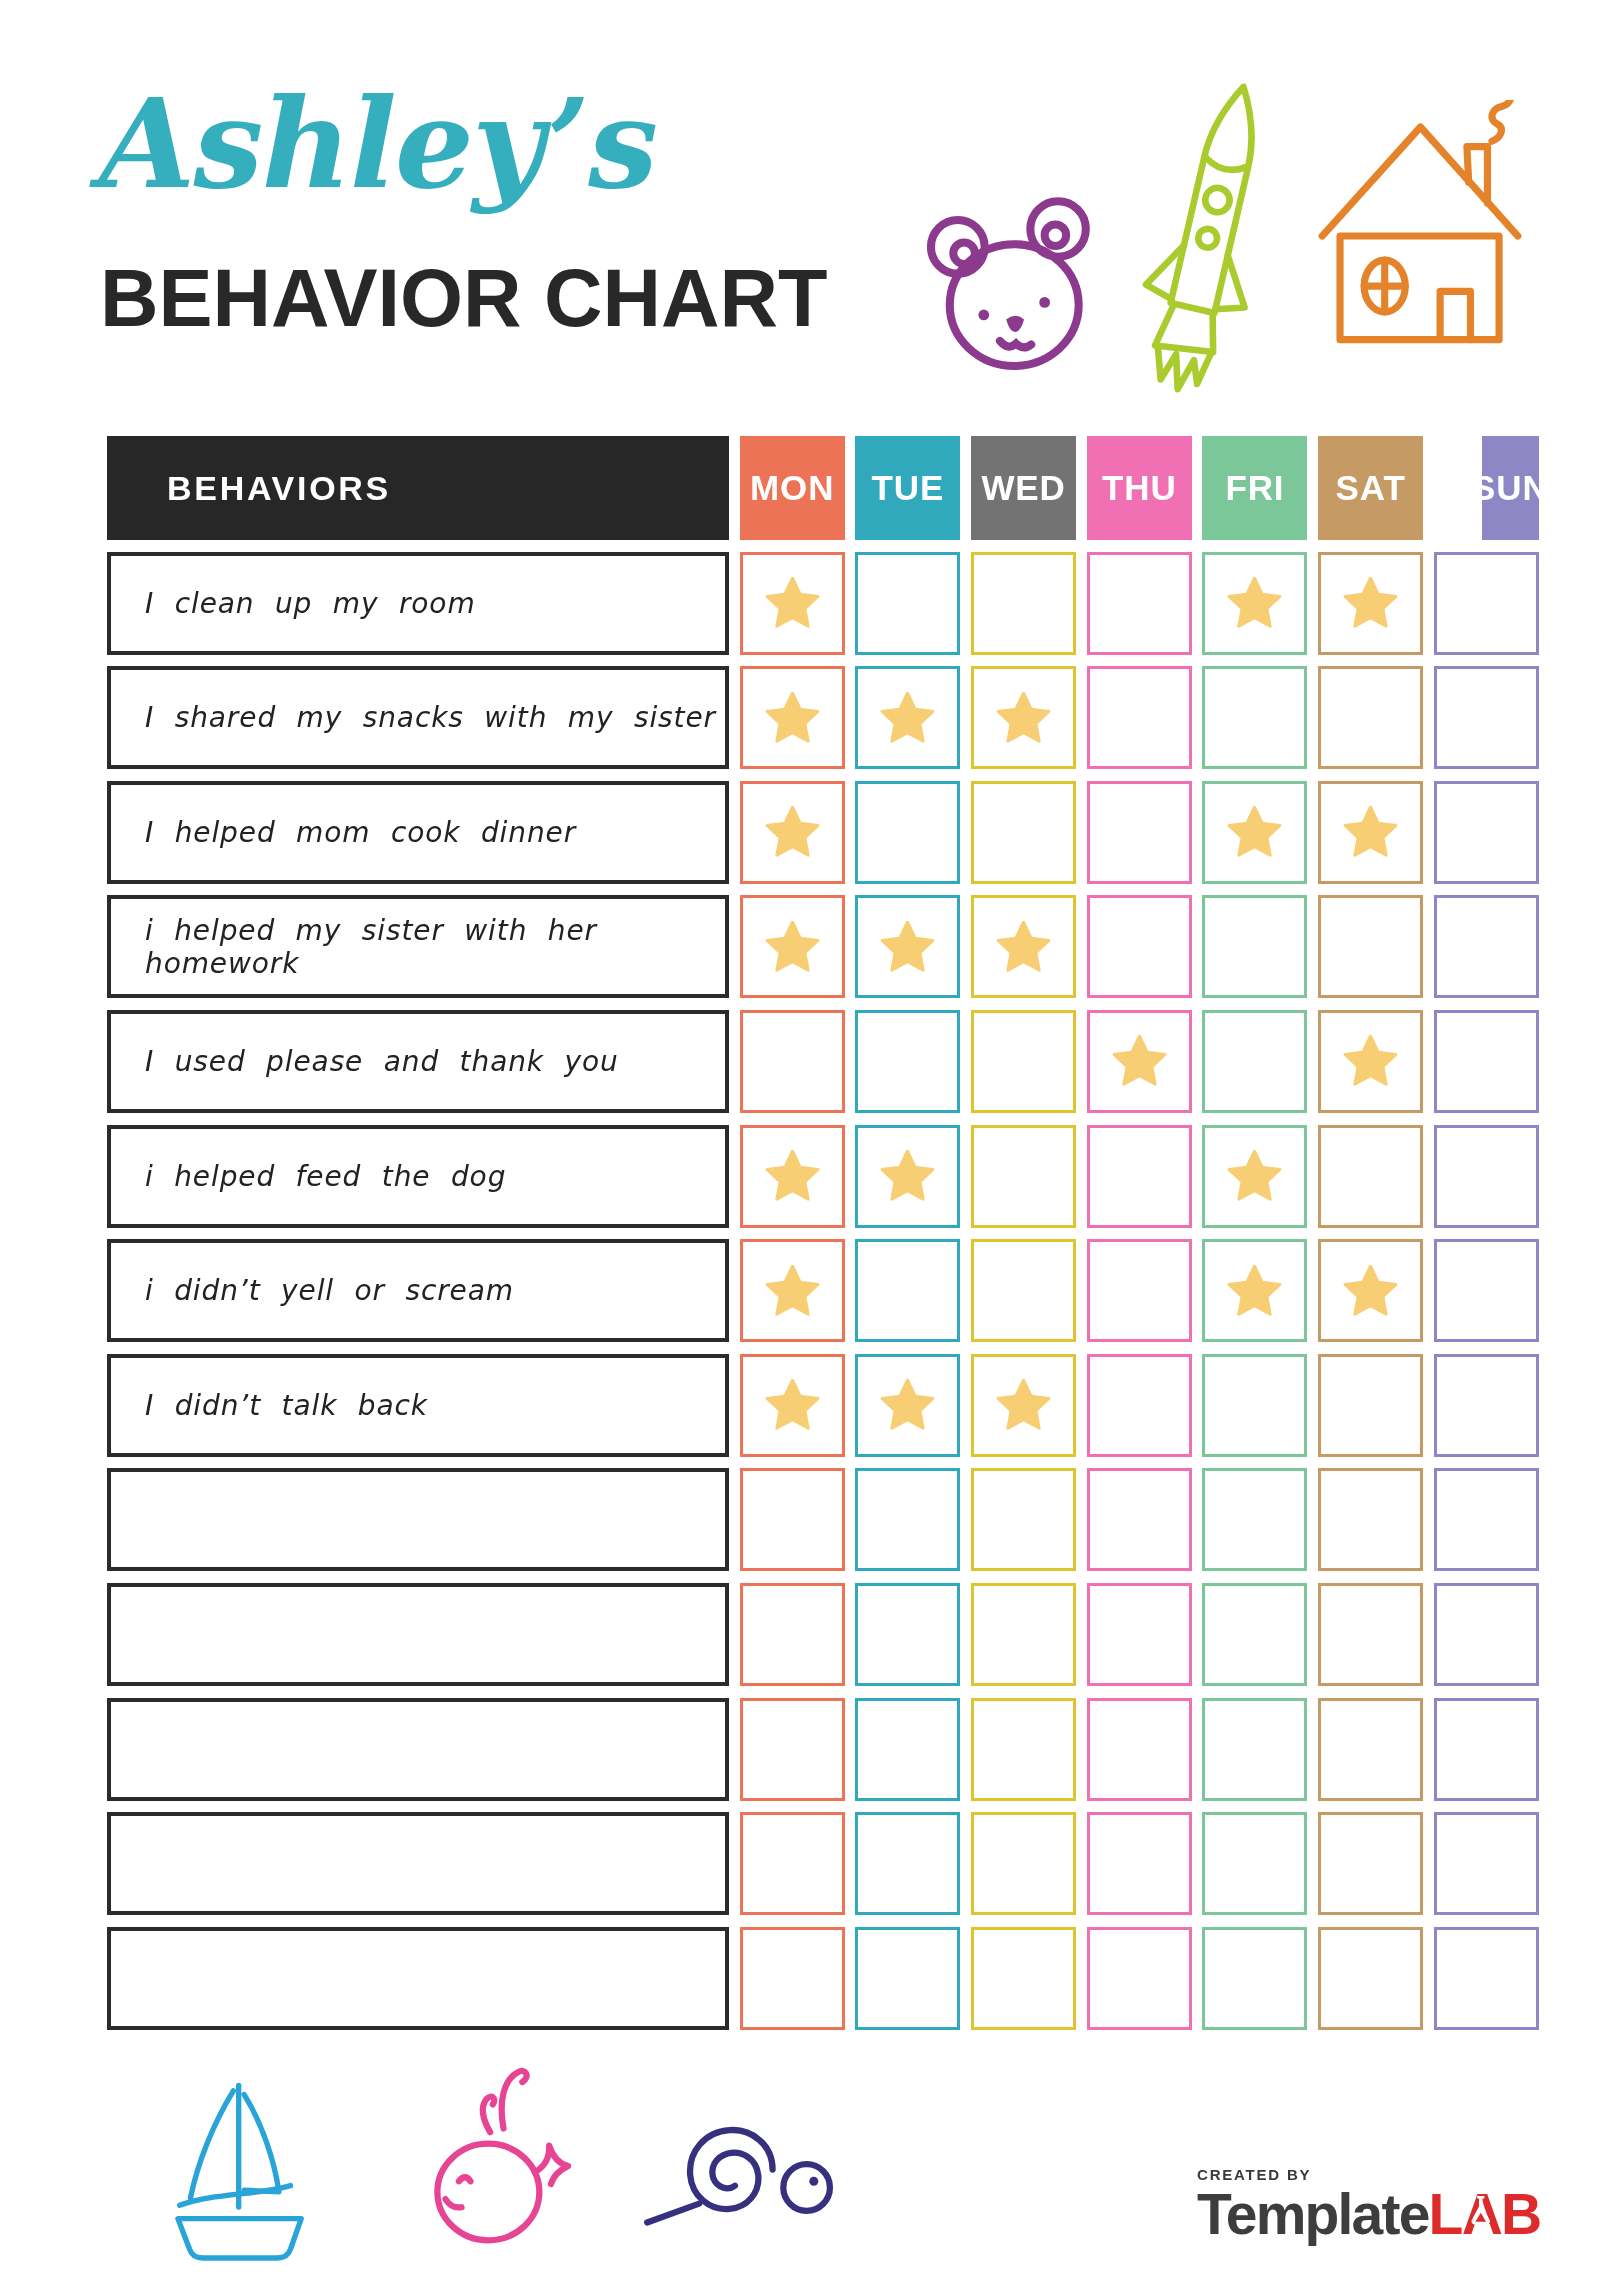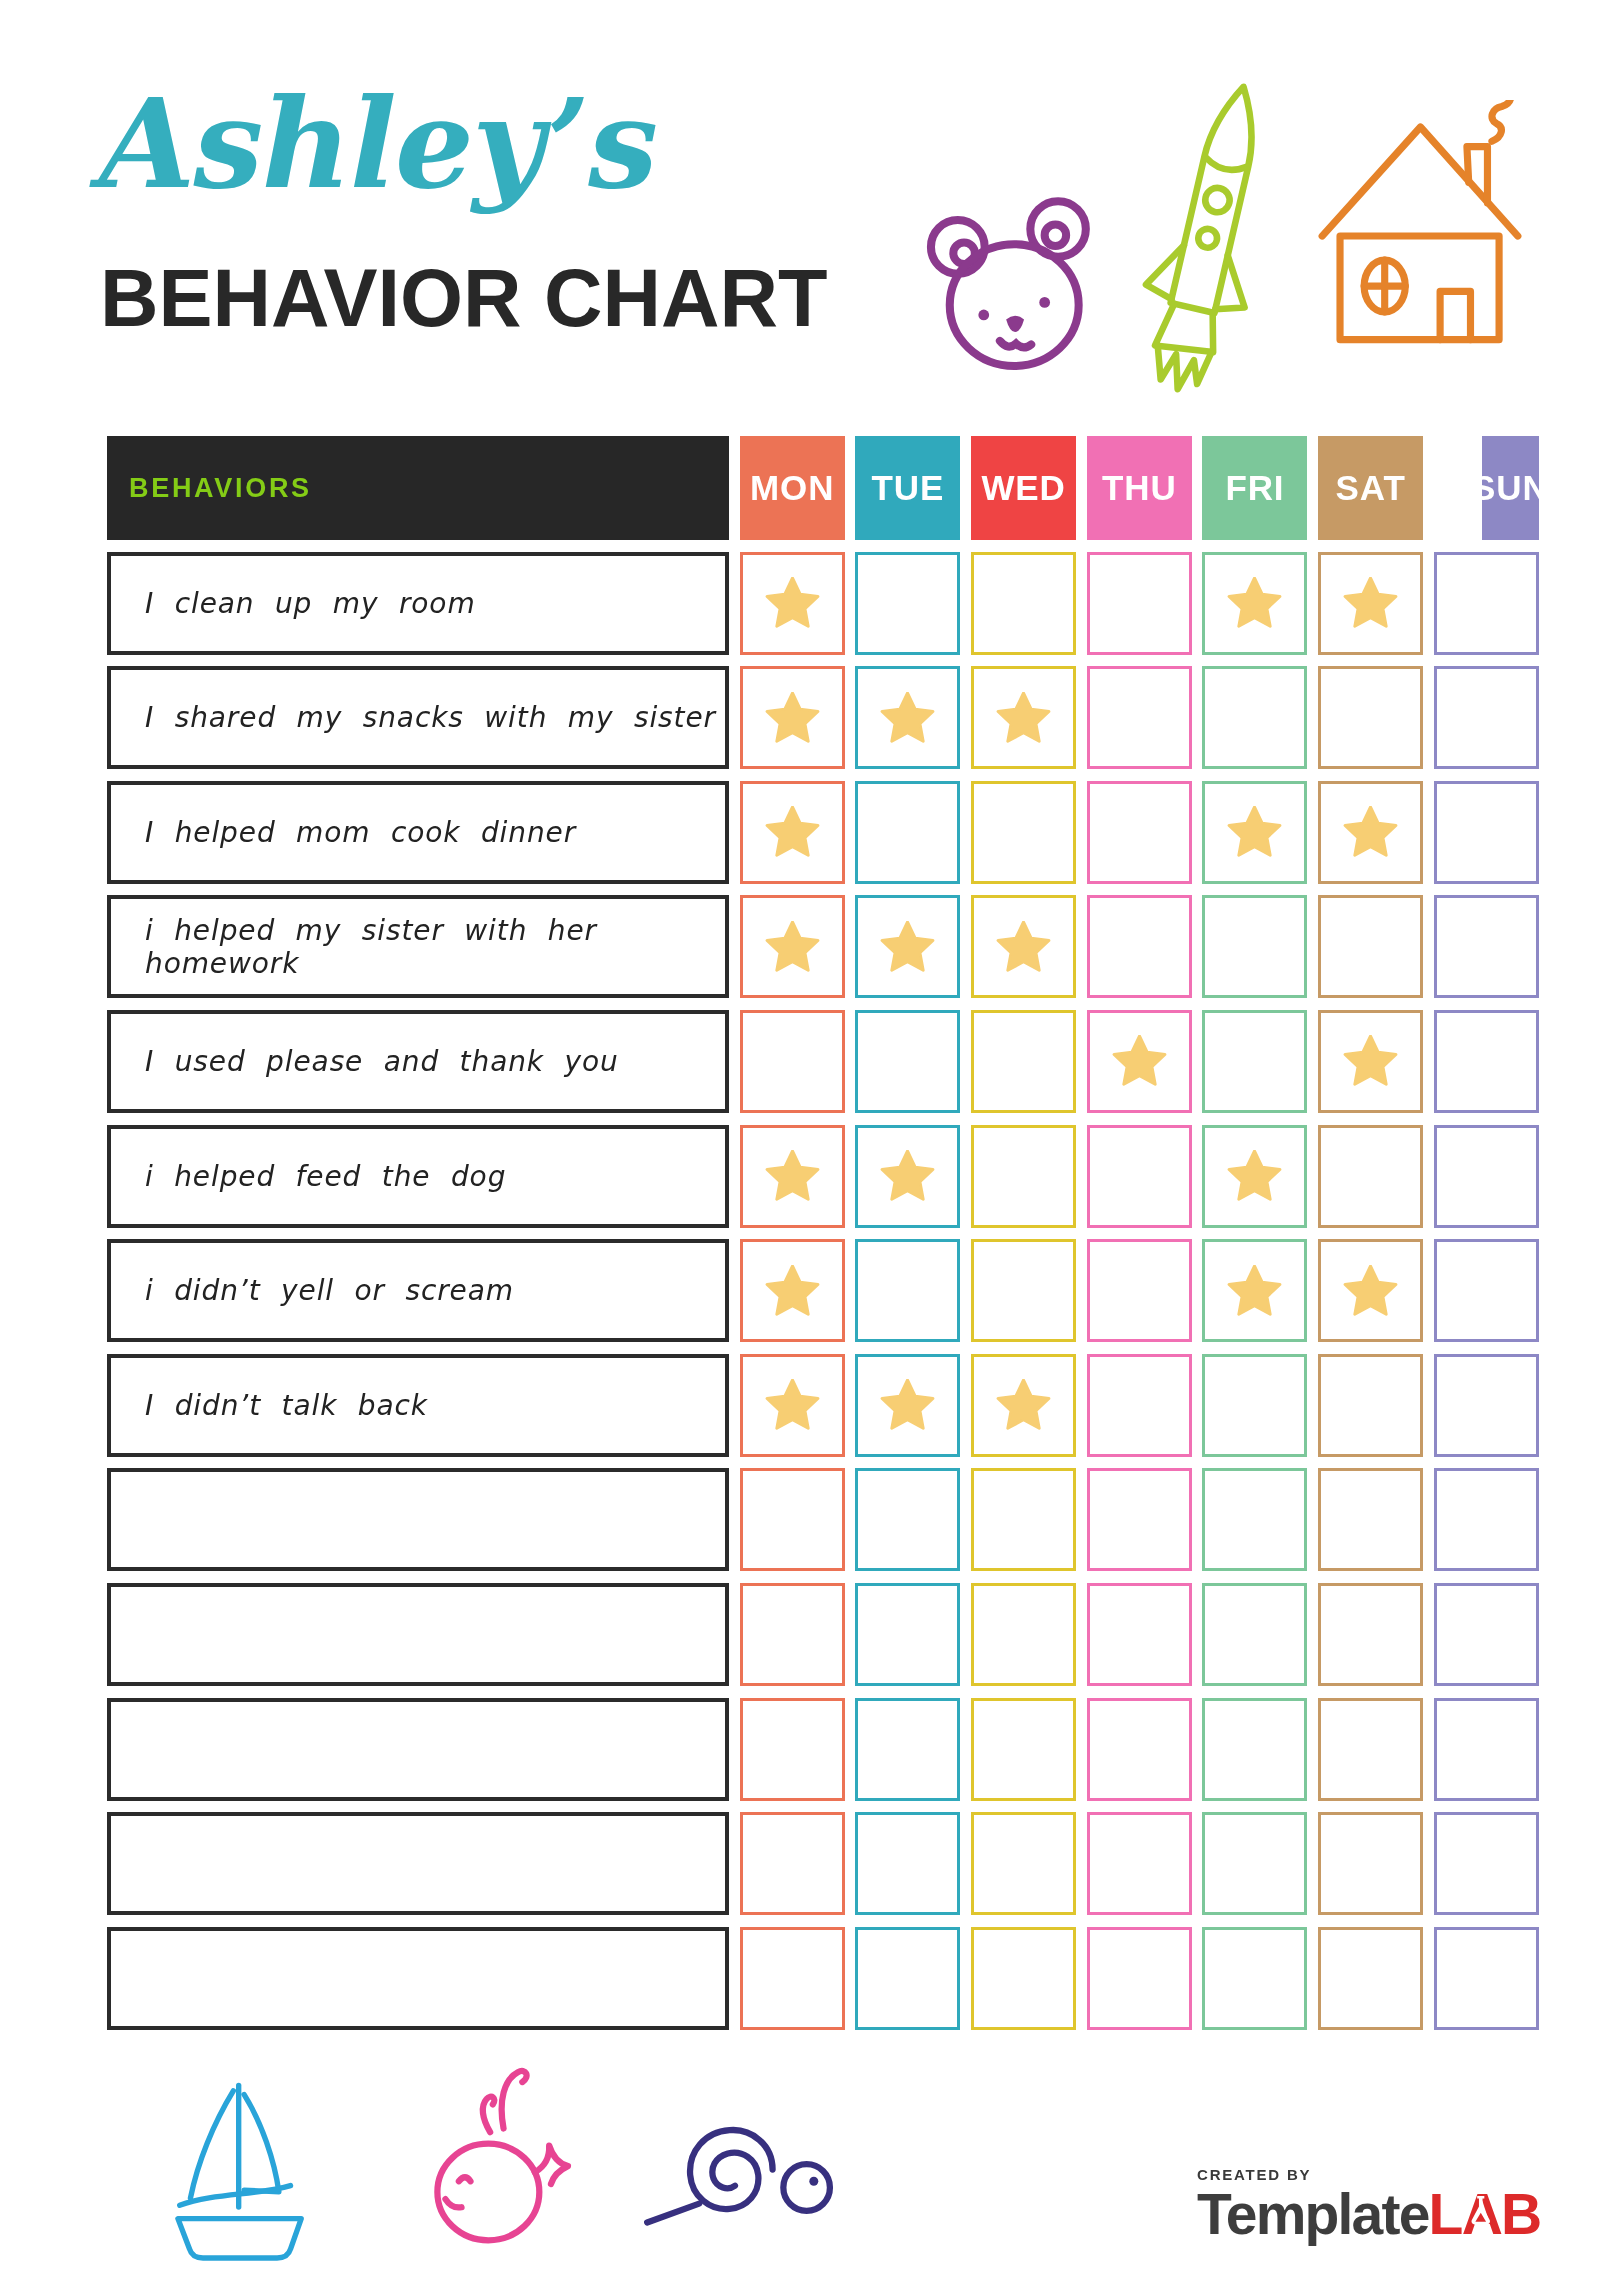--- a/index.html
+++ b/index.html
@@ -35,24 +35,24 @@
   .d-snail{left:640px;top:2114px;width:215px;height:121px;}
   
   .chart-grid{
     position:absolute;left:107px;top:436px;
     display:grid;
     grid-template-columns:622px repeat(7,105px);
     grid-template-rows:104px repeat(13,103px);
     column-gap:10.7px;row-gap:11.6px;
   }
   .behaviors-header{
-    background:#272727;color:#84cc16;
+    background:#272727;color:#ffffff;
     display:flex;align-items:center;
-    padding-left:22px;box-sizing:border-box;
-    font-size:27px;font-weight:bold;letter-spacing:2.7px;
+    padding-left:60px;box-sizing:border-box;
+    font-size:34px;font-weight:bold;letter-spacing:2.7px;
   }
   .day-header{
     color:#fff;display:flex;align-items:center;justify-content:center;
     font-size:35px;font-weight:bold;letter-spacing:0.9px;
   }
   .behavior-cell{
     border:4.5px solid #2b2b2b;background:#fff;
     display:flex;align-items:center;
     padding-left:34px;box-sizing:border-box;
     font-family:"DejaVu Sans", sans-serif;
@@ -122,21 +122,21 @@
       <ellipse cx="78" cy="208" rx="23" ry="29"></ellipse>
       <path d="M55,208 L101,208 M78,179 L78,237"></path>
       <path d="M140,268 L140,214 L174,214 L174,268"></path>
     </g>
   </svg>
 
   <div class="chart-grid">
       <div class="behaviors-header" style="background: rgb(39, 39, 39);">BEHAVIORS</div>
       <div class="day-header" style="background: rgb(236, 115, 85);">MON</div>
       <div class="day-header" style="background: rgb(48, 169, 188);">TUE</div>
-      <div class="day-header" style="background: #ef4444;">WED</div>
+      <div class="day-header" style="background: #737373;">WED</div>
       <div class="day-header" style="background: rgb(241, 112, 180);">THU</div>
       <div class="day-header" style="background: rgb(124, 199, 154);">FRI</div>
       <div class="day-header" style="background: rgb(198, 154, 101);">SAT</div>
       <div class="day-header" style="background: rgb(141, 136, 197); margin-left: 48px;">SUN</div>
       <div class="behavior-cell">I clean up my room</div>
       <div class="day-cell" style="border-color: rgb(236, 115, 85);">
         <svg class="star" viewBox="0 0 100 90">
           <polygon points="50,1 63.5,29.4 94.7,33.5 71.9,55.1 77.6,86 50,71 22.4,86 28.1,55.1 5.3,33.5 36.5,29.4" fill="#F7CE73" stroke="#F7CE73" stroke-width="5" stroke-linejoin="round"></polygon>
         </svg>
       </div>

